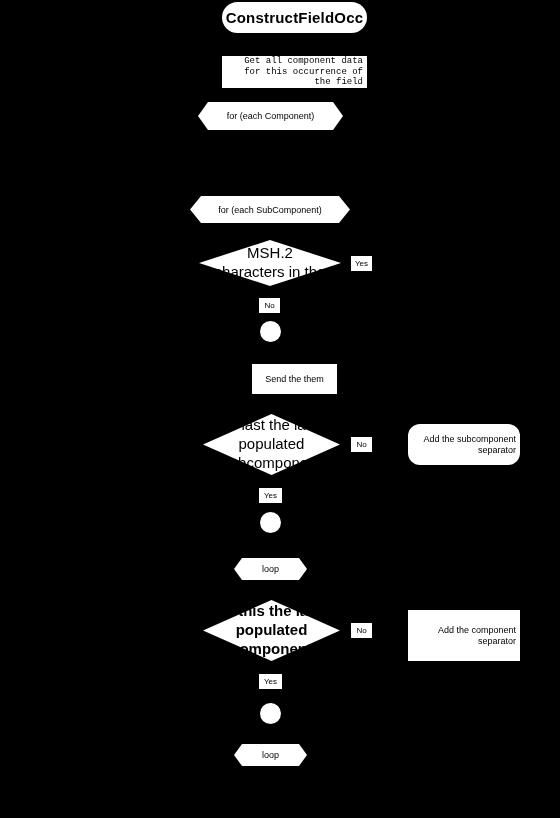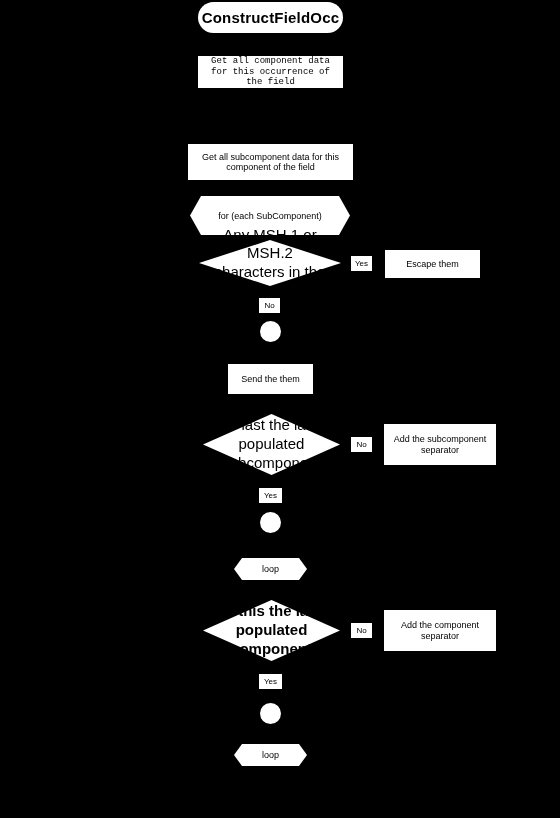--- a/index.html
+++ b/index.html
@@ -16,22 +16,23 @@
     font-family: "Liberation Sans", sans-serif;
   }
   .node {
     position: absolute;
     box-sizing: border-box;
     background: #ffffff;
     color: #000000;
     display: flex;
     align-items: center;
     justify-content: center;
-    text-align: center;
+    text-align: right;
     line-height: 1.15;
+    margin-left: 24px;
   }
   
   .terminator {
     border-radius: 999px;
     font-size: 15px;
     font-weight: bold;
     letter-spacing: 0.2px;
   }
   
   .process {
@@ -139,57 +140,61 @@
   <div class="link" style="left:269px; top:580px; width:2px; height:20px;"></div>
   <div class="link" style="left:340px; top:630px; width:44px; height:2px;"></div>
   <div class="link" style="left:269px; top:661px; width:2px; height:30px;"></div>
   <div class="link" style="left:269px; top:723px; width:2px; height:21px;"></div>
   <div class="link" style="left:269px; top:765px; width:2px; height:21px;"></div>
 
   <div class="node terminator" style="left:198px; top:2px; width:145px; height:31px;">ConstructFieldOcc</div>
 
   <div class="node process" style="left:198px; top:56px; width:145px; height:32px;font-family:Liberation Mono, monospace;">Get all component data for this occurrence of the field</div>
 
-
-  <div class="node process" style="left:188px; top:144px; width:165px; height:36px;">Get all subcomponent data for this component of the field</div>
-
-  <div class="hexwrap" style="left:190px; top:196px; width:160px; height:39px;">
+  <div class="hexwrap" style="left:198px; top:102px; width:145px; height:28px;">
+    <svg viewBox="0 0 145 28" preserveAspectRatio="none">
+      <polygon points="10,0 135,0 145,14 135,28 10,28 0,14" fill="#ffffff"></polygon>
+    </svg>
+    <div class="hexlabel">for (each Component)</div>
+  </div>
+
+
+  <div class="hexwrap" style="left:190px; top:196px; width:160px; height:27px;">
     <svg viewBox="0 0 160 27" preserveAspectRatio="none">
       <polygon points="11,0 149,0 160,13.5 149,27 11,27 0,13.5" fill="#ffffff"></polygon>
     </svg>
     <div class="hexlabel">for (each SubComponent)</div>
   </div>
 
   <div class="diamondwrap" style="left:199px; top:240px; width:142px; height:46px;">
     <svg viewBox="0 0 142 46" preserveAspectRatio="none">
       <polygon points="71,0 142,23 71,46 0,23" fill="#ffffff"></polygon>
     </svg>
     <div class="dlabel">Any MSH.1 or MSH.2 characters in the data</div>
   </div>
 
   <div class="edgelabel" style="left:351px; top:256px; width:21px; height:15px;">Yes</div>
 
-  <div class="node process" style="left:385px; top:250px; width:95px; height:28px;">Escape them</div>
 
   <div class="edgelabel" style="left:259px; top:298px; width:21px; height:15px;">No</div>
 
   <div class="connector" style="left:260px; top:321px; width:21px; height:21px;"></div>
 
   <div class="node process" style="left:228px; top:364px; width:85px; height:30px;">Send the them</div>
 
   <div class="diamondwrap" style="left:203px; top:414px; width:137px; height:61px;">
     <svg viewBox="0 0 137 61" preserveAspectRatio="none">
       <polygon points="68.5,0 137,30.5 68.5,61 0,30.5" fill="#ffffff"></polygon>
     </svg>
     <div class="dlabel">Is last the last populated subcomponent</div>
   </div>
 
   <div class="edgelabel" style="left:351px; top:437px; width:21px; height:15px;">No</div>
 
-  <div class="node process" style="left:384px; top:424px; width:112px; height:41px;">Add the subcomponent separator</div>
+  <div class="node process" style="left:384px; top:424px; width:112px; height:41px;border-radius:12px;">Add the subcomponent separator</div>
 
   <div class="edgelabel" style="left:259px; top:488px; width:23px; height:15px;">Yes</div>
 
   <div class="connector" style="left:260px; top:512px; width:21px; height:21px;"></div>
 
   <div class="hexwrap" style="left:234px; top:558px; width:73px; height:22px;">
     <svg viewBox="0 0 73 22" preserveAspectRatio="none">
       <polygon points="8,0 65,0 73,11 65,22 8,22 0,11" fill="#ffffff"></polygon>
     </svg>
     <div class="hexlabel">loop</div>
@@ -197,21 +202,21 @@
 
   <div class="diamondwrap" style="left:203px; top:600px; width:137px; height:61px;font-weight:bold;">
     <svg viewBox="0 0 137 61" preserveAspectRatio="none">
       <polygon points="68.5,0 137,30.5 68.5,61 0,30.5" fill="#ffffff"></polygon>
     </svg>
     <div class="dlabel">Is this the last populated component</div>
   </div>
 
   <div class="edgelabel" style="left:351px; top:623px; width:21px; height:15px;">No</div>
 
-  <div class="node process" style="left:384px; top:610px; width:112px; height:41px;">Add the component separator</div>
+  <div class="node process" style="left:384px; top:610px; width:112px; height:51px;">Add the component separator</div>
 
   <div class="edgelabel" style="left:259px; top:674px; width:23px; height:15px;">Yes</div>
 
   <div class="connector" style="left:260px; top:703px; width:21px; height:21px;"></div>
 
   <div class="hexwrap" style="left:234px; top:744px; width:73px; height:22px;">
     <svg viewBox="0 0 73 22" preserveAspectRatio="none">
       <polygon points="8,0 65,0 73,11 65,22 8,22 0,11" fill="#ffffff"></polygon>
     </svg>
     <div class="hexlabel">loop</div>

